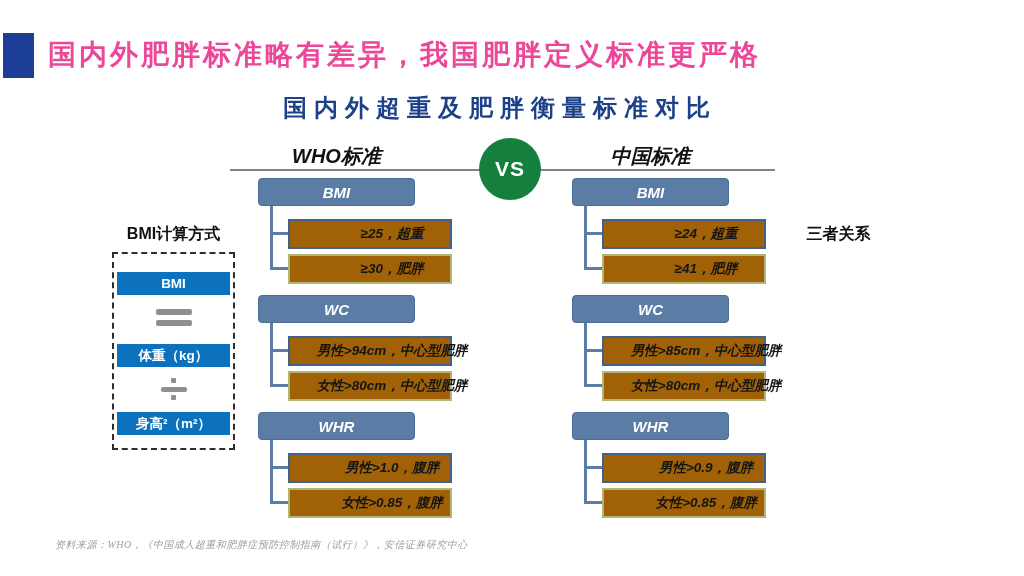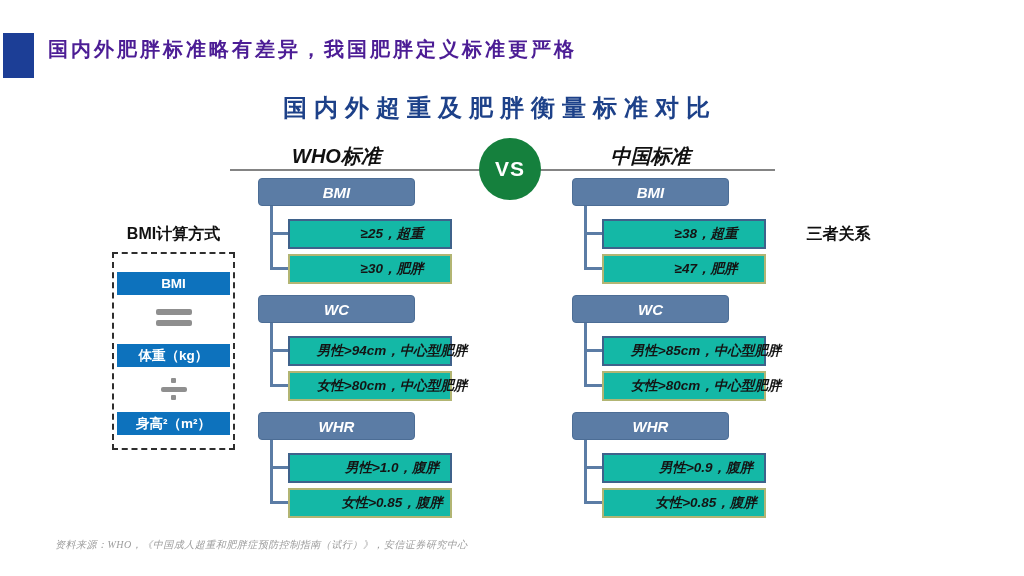--- a/index.html
+++ b/index.html
@@ -2,21 +2,21 @@
 <html><head>
 <meta charset="utf-8">
 <style>
   html,body{margin:0;padding:0;background:#fff;}
   .slide{position:relative;width:1024px;height:576px;background:#ffffff;
          font-family:"Liberation Sans",sans-serif;overflow:hidden;}
 
   
   .accent-square{position:absolute;left:3px;top:33px;width:31px;height:45px;background:#1c3e96;}
   .page-title{position:absolute;left:48px;top:36px;font-family:"Liberation Serif",serif;
-              font-size:20px;font-weight:bold;color:#4c1d95;letter-spacing:3px;white-space:nowrap;}
+              font-size:28px;font-weight:bold;color:#ec4899;letter-spacing:3px;white-space:nowrap;}
   .subtitle{position:absolute;left:0;top:92px;width:1000px;text-align:center;
             font-family:"Liberation Serif",serif;font-size:24px;font-weight:bold;
             color:#1d4189;letter-spacing:7px;}
 
   
   .divider{position:absolute;left:230px;top:169px;width:545px;height:2px;background:#848484;z-index:1;}
   .vs-badge{position:absolute;left:479px;top:138px;width:62px;height:62px;border-radius:50%;
             background:#15803d;color:#fff;display:flex;align-items:center;justify-content:center;
             font-size:21px;font-weight:bold;letter-spacing:1px;z-index:2;}
 
@@ -26,21 +26,21 @@
   .col-cn{left:572px;}
   .col-title{width:157px;text-align:center;font-size:20px;font-weight:bold;color:#111;height:24px;}
   .sections{margin-top:11px;}
   .section{position:relative;height:107px;margin-bottom:10px;}
   .sec-header{position:absolute;top:0;left:0;width:157px;height:28px;background:#5b7ca5;
               border:1px solid #4c6d95;border-radius:4px;box-sizing:border-box;color:#fff;
               font-weight:bold;font-size:15px;display:flex;align-items:center;justify-content:center;}
   .vline{position:absolute;left:12px;top:28px;width:3px;height:64px;background:#5b7ca5;}
   .hline{position:absolute;left:12px;width:19px;height:3px;background:#5b7ca5;}
   .h1{top:54px;} .h2{top:89px;}
-  .item{position:absolute;left:30px;width:164px;height:30px;background:#14b8a6;border-radius:0;
+  .item{position:absolute;left:30px;width:164px;height:30px;background:#a16207;border-radius:0;
         box-sizing:border-box;display:flex;align-items:center;justify-content:center;
         font-size:13.5px;font-weight:600;color:#141414;white-space:nowrap;padding-left:44px;}
   .i1{top:41px;border:2.5px solid #3f628b;}
   .i2{top:76px;border:2.5px solid #b2b573;}
 
   
   .panel{position:absolute;top:212px;width:123px;margin-top:12px;}
   .panel-left{left:112px;} .panel-right{left:777px;}
   .panel-title{width:123px;text-align:center;font-size:16px;font-weight:bold;color:#111;height:22px;}
   .panel-box{position:relative;margin-top:6px;width:123px;height:198px;box-sizing:border-box;
@@ -107,22 +107,22 @@
   </div>
 
   <div class="col col-cn">
     <div class="col-title">中国标准</div>
     <div class="sections">
       <div class="section">
         <div class="sec-header">BMI</div>
         <div class="vline"></div>
         <div class="hline h1"></div>
         <div class="hline h2"></div>
-        <div class="item i1">≥38，超重</div>
-        <div class="item i2">≥47，肥胖</div>
+        <div class="item i1">≥24，超重</div>
+        <div class="item i2">≥41，肥胖</div>
       </div>
       <div class="section">
         <div class="sec-header">WC</div>
         <div class="vline"></div>
         <div class="hline h1"></div>
         <div class="hline h2"></div>
         <div class="item i1">男性&gt;85cm，中心型肥胖</div>
         <div class="item i2">女性&gt;80cm，中心型肥胖</div>
       </div>
       <div class="section">

